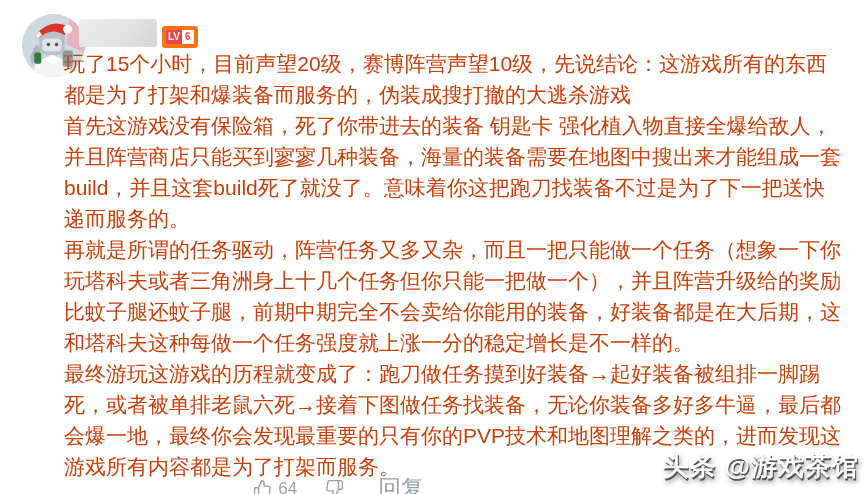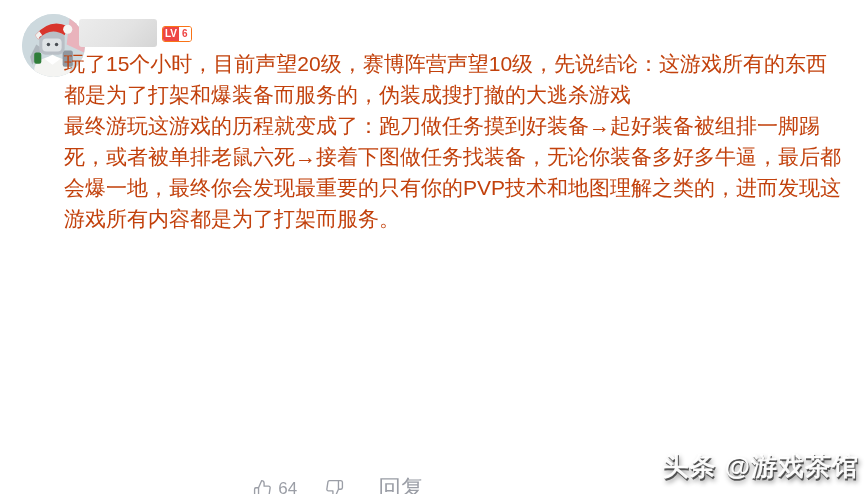--- a/index.html
+++ b/index.html
@@ -23,21 +23,21 @@
   
   .username-redacted {
     position: absolute; left: 79px; top: 19px;
     width: 78px; height: 28px; border-radius: 3px;
     background: linear-gradient(135deg, #ececec 0%, #e3e3e3 55%, #d5d5d5 100%);
     filter: blur(0.6px);
   }
   .level-badge {
     position: absolute; left: 162px; top: 26px;
     display: inline-flex; align-items: stretch;
-    height: 14px; border: 1px solid #f97316; border-radius: 3px;
+    height: 14px; border: 4px solid #f97316; border-radius: 3px;
     overflow: hidden;
     font-size: 10px; font-weight: bold; line-height: 14px;
     box-sizing: content-box;
   }
   .level-badge .lv { background: #ee4645; color: #ffffff; padding: 0 2px; }
   .level-badge .num { background: #ffffff; color: #ee4645; padding: 0 3px; }
 
   
   .comment-body {
     position: absolute; left: 64px; top: 48px;
@@ -98,20 +98,22 @@
 
   <div class="username-redacted"></div>
 
   <span class="level-badge">
     <span class="lv">LV</span>
     <span class="num">6</span>
   </span>
 
   <div class="comment-body">
     <p>玩了15个小时，目前声望20级，赛博阵营声望10级，先说结论：这游戏所有的东西都是为了打架和爆装备而服务的，伪装成搜打撤的大逃杀游戏</p>
+    <p>首先这游戏没有保险箱，死了你带进去的装备 钥匙卡 强化植入物直接全爆给敌人，并且阵营商店只能买到寥寥几种装备，海量的装备需要在地图中搜出来才能组成一套build，并且这套build死了就没了。意味着你这把跑刀找装备不过是为了下一把送快递而服务的。</p>
+    <p>再就是所谓的任务驱动，阵营任务又多又杂，而且一把只能做一个任务（想象一下你玩塔科夫或者三角洲身上十几个任务但你只能一把做一个），并且阵营升级给的奖励比蚊子腿还蚊子腿，前期中期完全不会卖给你能用的装备，好装备都是在大后期，这和塔科夫这种每做一个任务强度就上涨一分的稳定增长是不一样的。</p>
     <p>最终游玩这游戏的历程就变成了：跑刀做任务摸到好装备→起好装备被组排一脚踢死，或者被单排老鼠六死→接着下图做任务找装备，无论你装备多好多牛逼，最后都会爆一地，最终你会发现最重要的只有你的PVP技术和地图理解之类的，进而发现这游戏所有内容都是为了打架而服务。</p>
   </div>
 
   <div class="comment-footer">
     <span class="timestamp">2026-02-28 23:41</span>
 
     <span class="action like-action">
       <svg viewBox="0 0 24 24" stroke-linecap="round" stroke-linejoin="round">
         <path d="M14 9V5a3 3 0 0 0-3-3l-4 9v11h11.28a2 2 0 0 0 2-1.7l1.38-9a2 2 0 0 0-2-2.3zM7 22H4a2 2 0 0 1-2-2v-7a2 2 0 0 1 2-2h3"></path>
       </svg>

